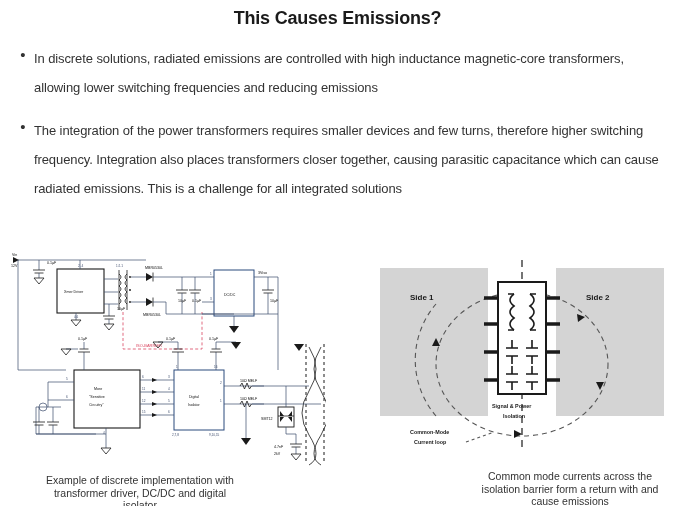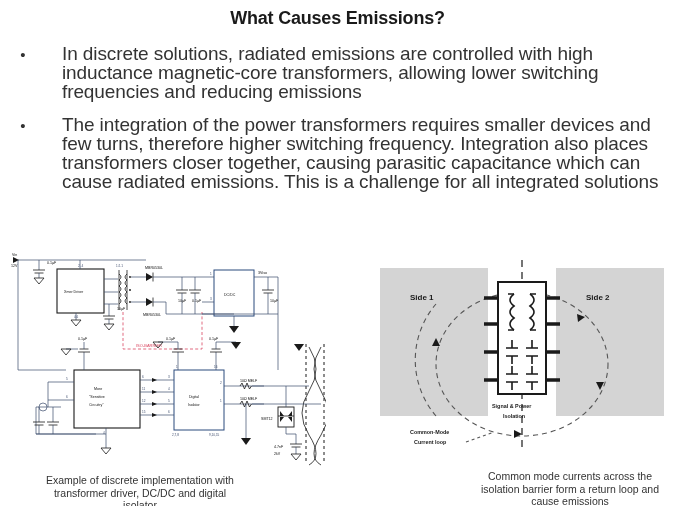--- a/index.html
+++ b/index.html
@@ -18,23 +18,22 @@
   }
 
   
   .bullets{position:absolute;left:12px;top:44px;width:655px;}
   .bullet{display:flex;align-items:flex-start;margin-bottom:14px;}
   .bullet .dot{
     width:22px;flex:0 0 22px;text-align:center;
     font-size:15px;line-height:21px;color:#333;
   }
   .bullet .btxt{
-    flex:1;font-size:19px;line-height:19px;color:#333;
+    flex:1;font-size:13px;line-height:29px;color:#333;
     letter-spacing:-0.1px;
-    margin-left:28px;
   }
 
   
   .caption{
     position:absolute;font-size:10.5px;line-height:12.5px;
     color:#333;text-align:center;
   }
   #cap-left{left:40px;top:474px;width:200px;}
   #cap-right{left:470px;top:470px;width:200px;}
 
@@ -64,21 +63,21 @@
   .coil{stroke:#1a1a1a;stroke-width:1.6;fill:none;}
   .cap{stroke:#1a1a1a;stroke-width:1.6;}
   .sidelbl{font-family:"Liberation Sans",sans-serif;font-size:8px;font-weight:bold;fill:#1a1a1a;}
   .smalllbl{font-family:"Liberation Sans",sans-serif;font-size:5.4px;font-weight:bold;fill:#1a1a1a;}
 </style>
 </head>
 <body>
 
 <div class="slide">
 
-  <div class="title">What Causes Emissions?</div>
+  <div class="title">This Causes Emissions?</div>
 
   <div class="bullets">
     <div class="bullet">
       <div class="dot">•</div>
       <div class="btxt">In discrete solutions, radiated emissions are controlled with high inductance magnetic-core transformers, allowing lower switching frequencies and reducing emissions</div>
     </div>
     <div class="bullet">
       <div class="dot">•</div>
       <div class="btxt">The integration of the power transformers requires smaller devices and few turns, therefore higher switching frequency. Integration also places transformers closer together, causing parasitic capacitance which can cause radiated emissions. This is a challenge for all integrated solutions</div>
     </div>
@@ -318,15 +317,15 @@
 
       <text class="smalllbl" x="120" y="152">Signal &amp; Power</text>
       <text class="smalllbl" x="131" y="162">Isolation</text>
       <text class="smalllbl" x="38" y="178">Common-Mode</text>
       <text class="smalllbl" x="42" y="188">Current loop</text>
       <path class="loop" style="stroke-dasharray:3,3" d="M94 186 L122 176"></path>
     </svg>
   </div>
 
   <div class="caption" id="cap-left">Example of discrete implementation with transformer driver, DC/DC and digital isolator</div>
-  <div class="caption" id="cap-right">Common mode currents across the isolation barrier form a return loop and cause emissions</div>
+  <div class="caption" id="cap-right">Common mode currents across the isolation barrier form a return with and cause emissions</div>
 
 </div>
 
 </body></html>

